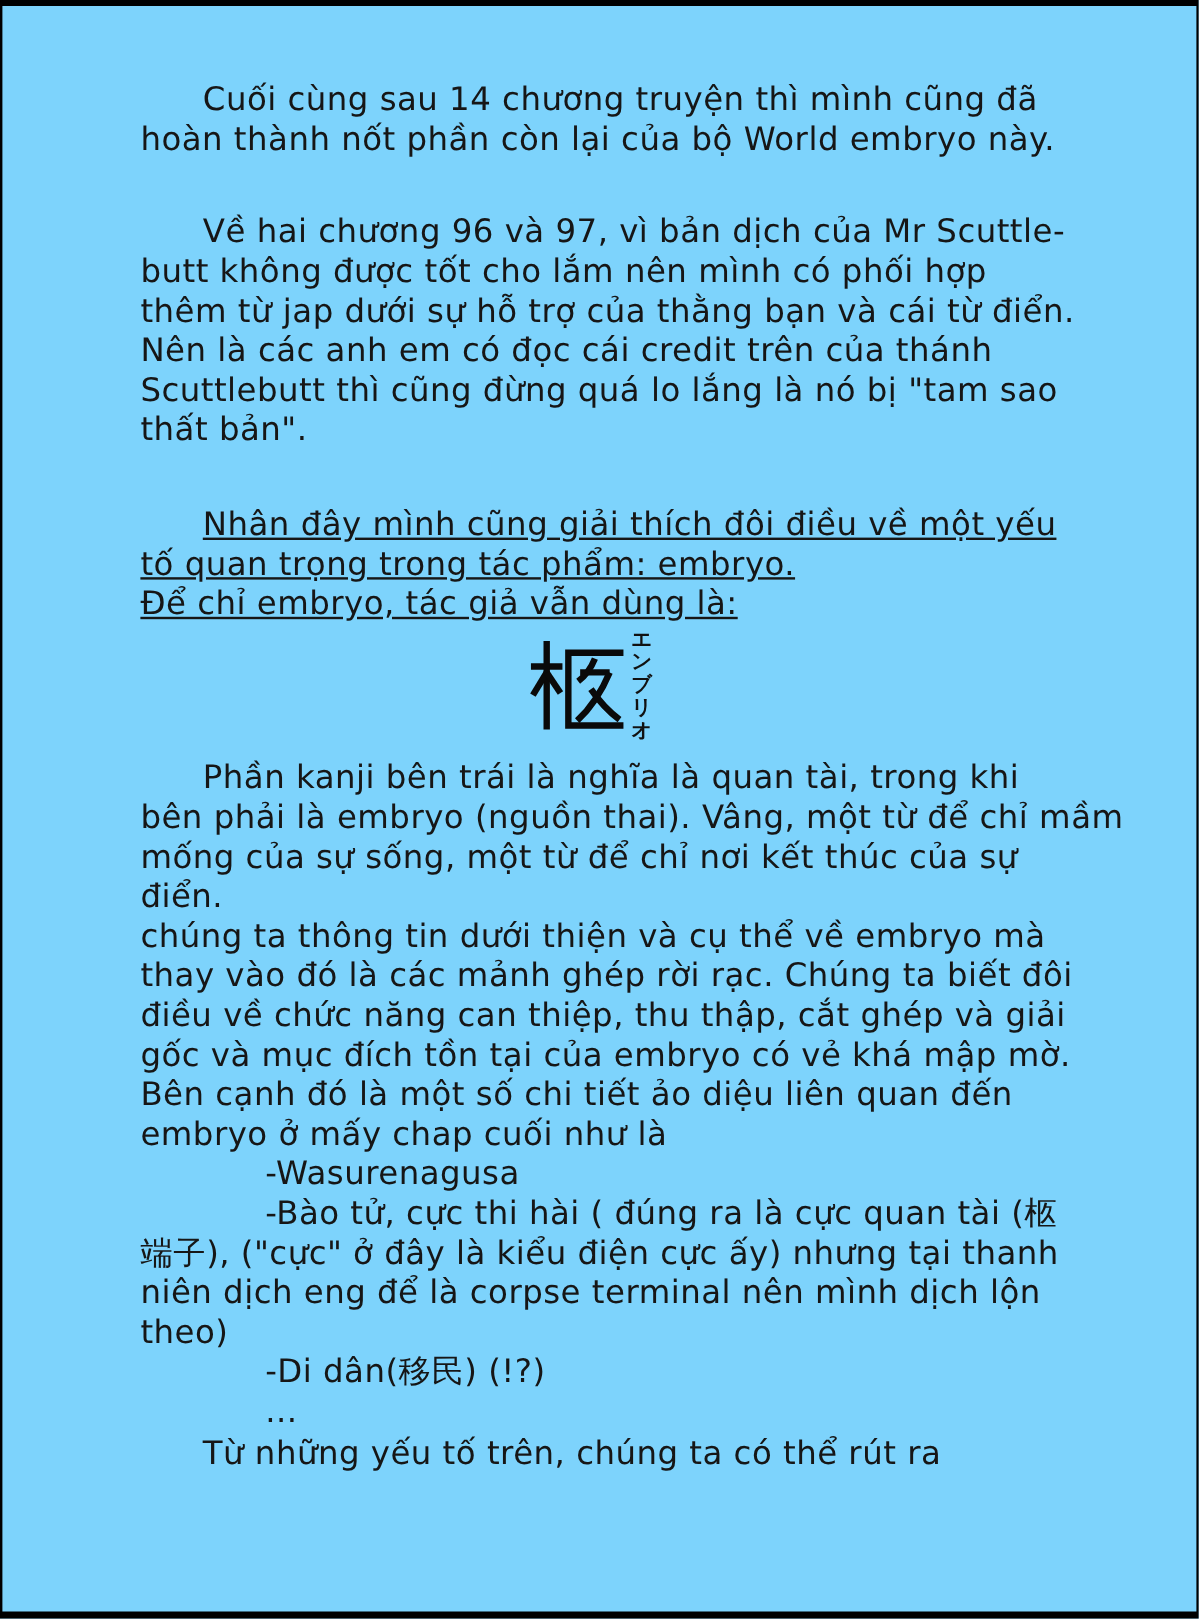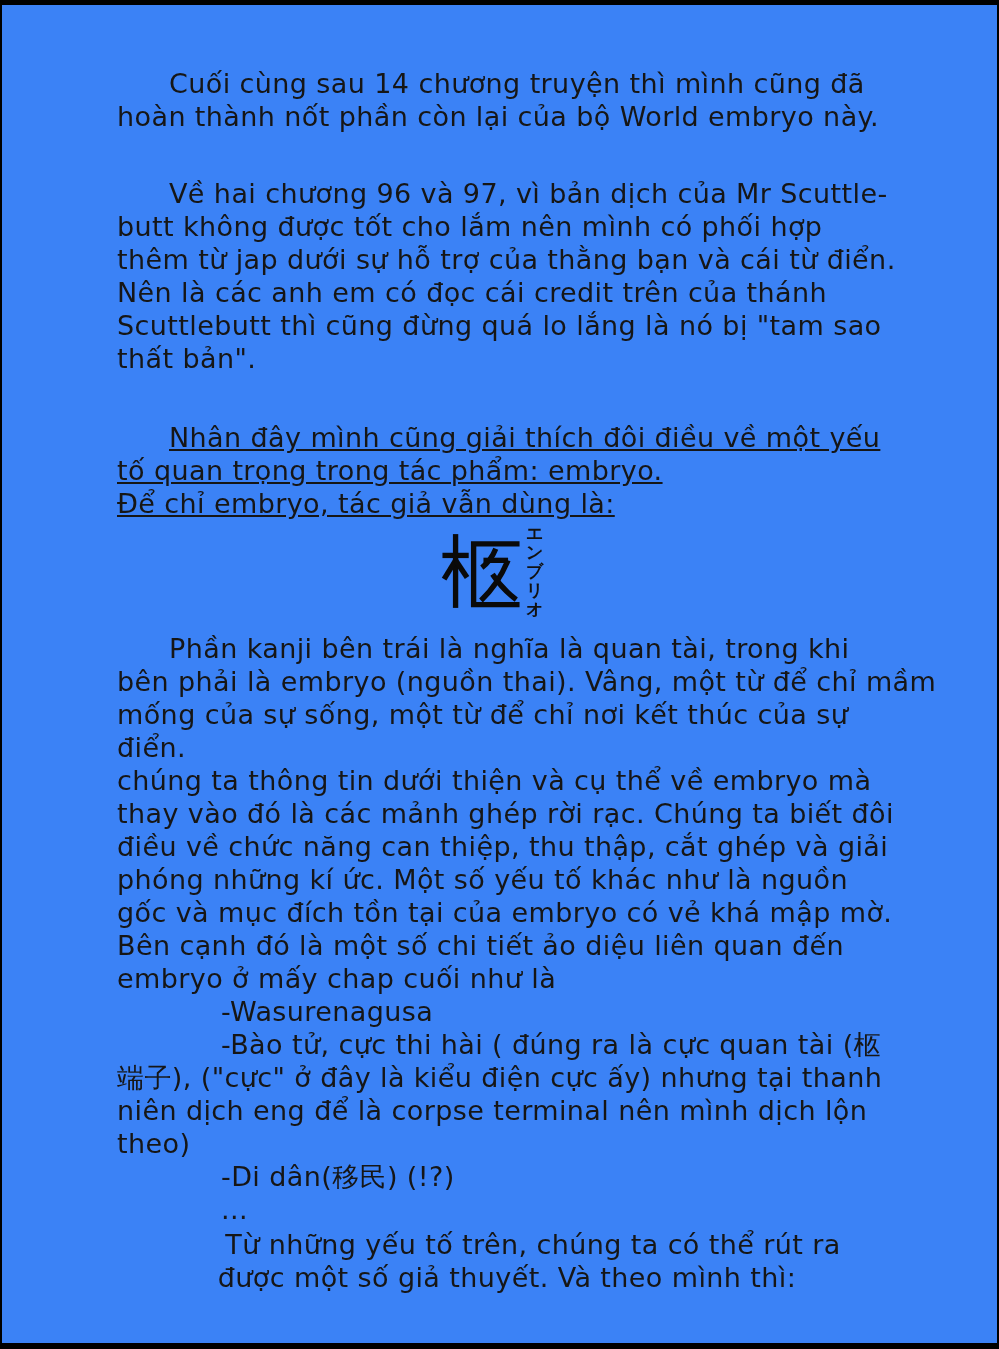--- a/index.html
+++ b/index.html
@@ -55,21 +55,21 @@
     margin-left: 4px;
     font-size: 17px;
     line-height: 19px;
     color: #111;
     font-weight: bold;
   }
 </style>
 </head>
 <body>
 
-<div class="frame" style="background: #3b82f6;">
+<div class="frame" style="background: #7dd3fc;">
   <div class="content" id="content" style="color: rgb(22, 22, 22);">
       <div class="block para">
         <div class="line first">Cuối cùng sau 14 chương truyện thì mình cũng đã</div>
         <div class="line">hoàn thành nốt phần còn lại của bộ World embryo này.</div>
       </div>
       <div class="block para" style="margin-top: 44px;">
         <div class="line first">Về hai chương 96 và 97, vì bản dịch của Mr Scuttle-</div>
         <div class="line">butt không được tốt cho lắm nên mình có phối hợp</div>
         <div class="line">thêm từ jap dưới sự hỗ trợ của thằng bạn và cái từ điển.</div>
         <div class="line">Nên là các anh em có đọc cái credit trên của thánh</div>
@@ -109,38 +109,36 @@
       <div class="block para">
         <div class="line first">Phần kanji bên trái là nghĩa là quan tài, trong khi</div>
         <div class="line">bên phải là embryo (nguồn thai). Vâng, một từ để chỉ mầm</div>
         <div class="line">mống của sự sống, một từ để chỉ nơi kết thúc của sự</div>
         <div class="line">điển.</div>
       </div>
       <div class="block para">
         <div class="line">chúng ta thông tin dưới thiện và cụ thể về embryo mà</div>
         <div class="line">thay vào đó là các mảnh ghép rời rạc. Chúng ta biết đôi</div>
         <div class="line">điều về chức năng can thiệp, thu thập, cắt ghép và giải</div>
-        <div class="line">phóng những kí ức. Một số yếu tố khác như là nguồn</div>
         <div class="line">gốc và mục đích tồn tại của embryo có vẻ khá mập mờ.</div>
         <div class="line">Bên cạnh đó là một số chi tiết ảo diệu liên quan đến</div>
         <div class="line">embryo ở mấy chap cuối như là</div>
       </div>
       <div class="block list">
         <div class="line first">-Wasurenagusa</div>
       </div>
       <div class="block list">
         <div class="line first">-Bào tử, cực thi hài ( đúng ra là cực quan tài (柩</div>
         <div class="line">端子), ("cực" ở đây là kiểu điện cực ấy) nhưng tại thanh</div>
         <div class="line">niên dịch eng để là corpse terminal nên mình dịch lộn</div>
         <div class="line">theo)</div>
       </div>
       <div class="block list">
         <div class="line first">-Di dân(移民) (!?)</div>
       </div>
       <div class="block list">
         <div class="line first">...</div>
       </div>
-      <div class="block para" style="margin-top: 2px; text-align: center;">
+      <div class="block para" style="margin-top: 2px;">
         <div class="line first">Từ những yếu tố trên, chúng ta có thể rút ra</div>
-        <div class="line">được một số giả thuyết. Và theo mình thì:</div>
       </div>
     </div>
 </div>
 
 </body></html>

